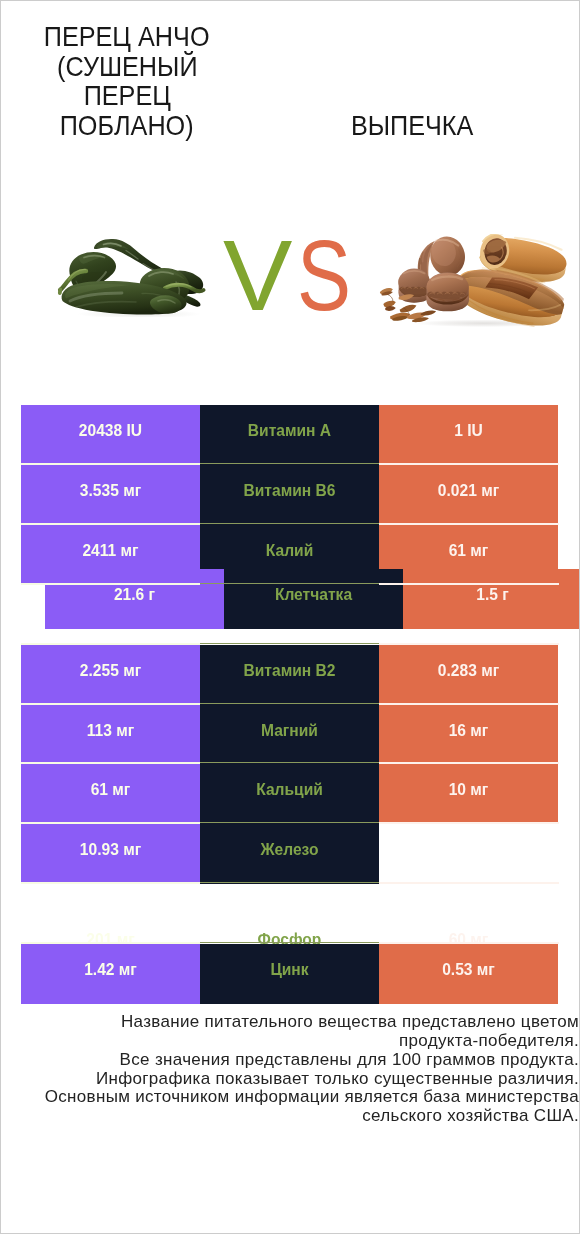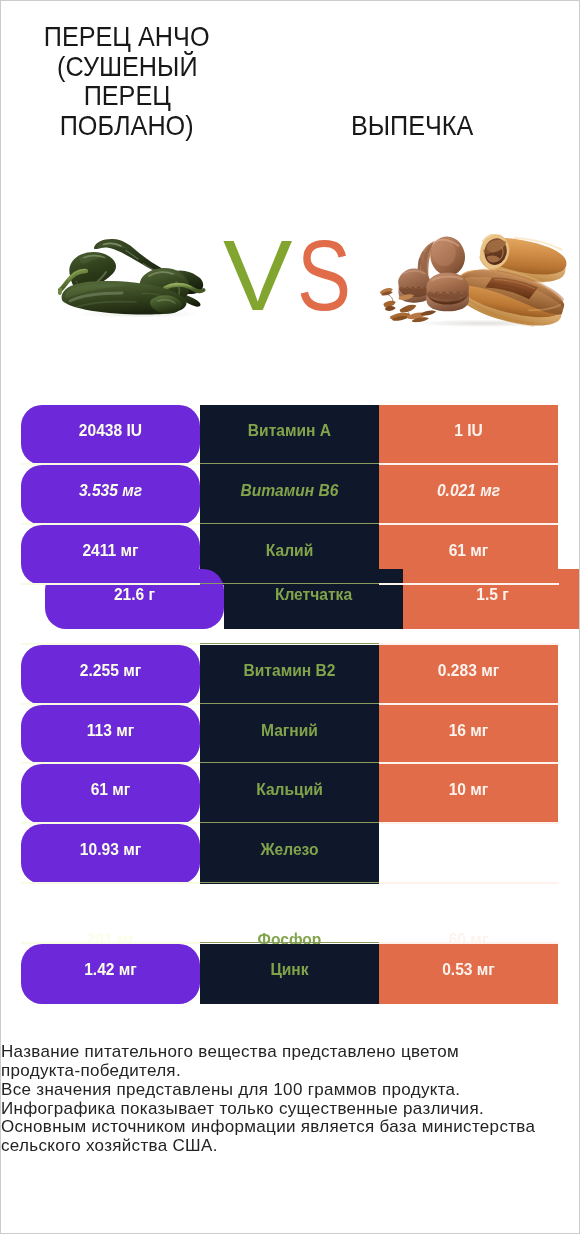--- a/index.html
+++ b/index.html
@@ -29,34 +29,34 @@
       font-size:100px;line-height:96px;font-weight:400;letter-spacing:3px;}
   .vs .v{color:#81a52f;position:absolute;left:1px;top:0;display:inline-block;transform:scaleX(1.04);transform-origin:left top;}
   .vs .s{color:#e06c49;position:absolute;left:75px;top:0;display:inline-block;transform:scaleX(.81);transform-origin:left top;}
 
   
   #tbl{position:absolute;left:20px;top:404px;width:537px;height:599px;}
   .row{position:absolute;left:0;width:537px;display:flex;}
   .cell{position:relative;width:179px;box-sizing:border-box;}
   .cell span{position:absolute;left:0;right:0;top:17.6px;text-align:center;
         font-size:15.6px;font-weight:700;line-height:15.6px;white-space:nowrap;}
-  .c-l{background:#6d28d9;border-radius:21px;}
+  .c-l{background:#8b5cf6;}
   .c-l span{color:#fbfee9;}
   .c-m{background:#0f172a;}
   .c-m span{color:#81a44a;}
   .c-r{background:#e06c49;}
   .c-r span{color:#fdf3ee;}
   .sep{position:absolute;left:0;width:538px;height:2px;z-index:5;}
   .sep i{position:absolute;top:0;height:2px;display:block;}
   .sep .a{left:0;width:179px;background:#f7fbe4;}
   .sep .b{left:179px;width:180px;background:#8a9a5d;height:1px;top:0;}
   .sep .c{left:358px;width:180px;background:#fdf2ec;}
 
   
-  #foot{position:absolute;left:0;top:1042px;width:578px;text-align:left;
+  #foot{position:absolute;left:0;top:1012px;width:578px;text-align:right;
      font-size:17px;line-height:18.85px;color:#232323;letter-spacing:.32px;}
 </style>
 </head>
 <body>
 
 <div id="page">
 
   <div class="hdr">
     <div class="t-left"><div>ПЕРЕЦ АНЧО</div><div>(СУШЕНЫЙ</div><div>ПЕРЕЦ</div><div>ПОБЛАНО)</div></div>
     <div class="t-right"><span>ВЫПЕЧКА</span></div>
@@ -364,21 +364,21 @@
         </div>
         <div class="cell c-r">
           <span>1 IU</span>
         </div>
       </div>
       <div class="sep" style="top: 58px;">
         <i class="a"></i>
         <i class="b"></i>
         <i class="c"></i>
       </div>
-      <div class="row" style="top: 60px; height: 60px; font-style: italic;">
+      <div class="row" style="top: 60px; height: 60px;">
         <div class="cell c-l">
           <span>3.535 мг</span>
         </div>
         <div class="cell c-m">
           <span>Витамин B6</span>
         </div>
         <div class="cell c-r">
           <span>0.021 мг</span>
         </div>
       </div>

